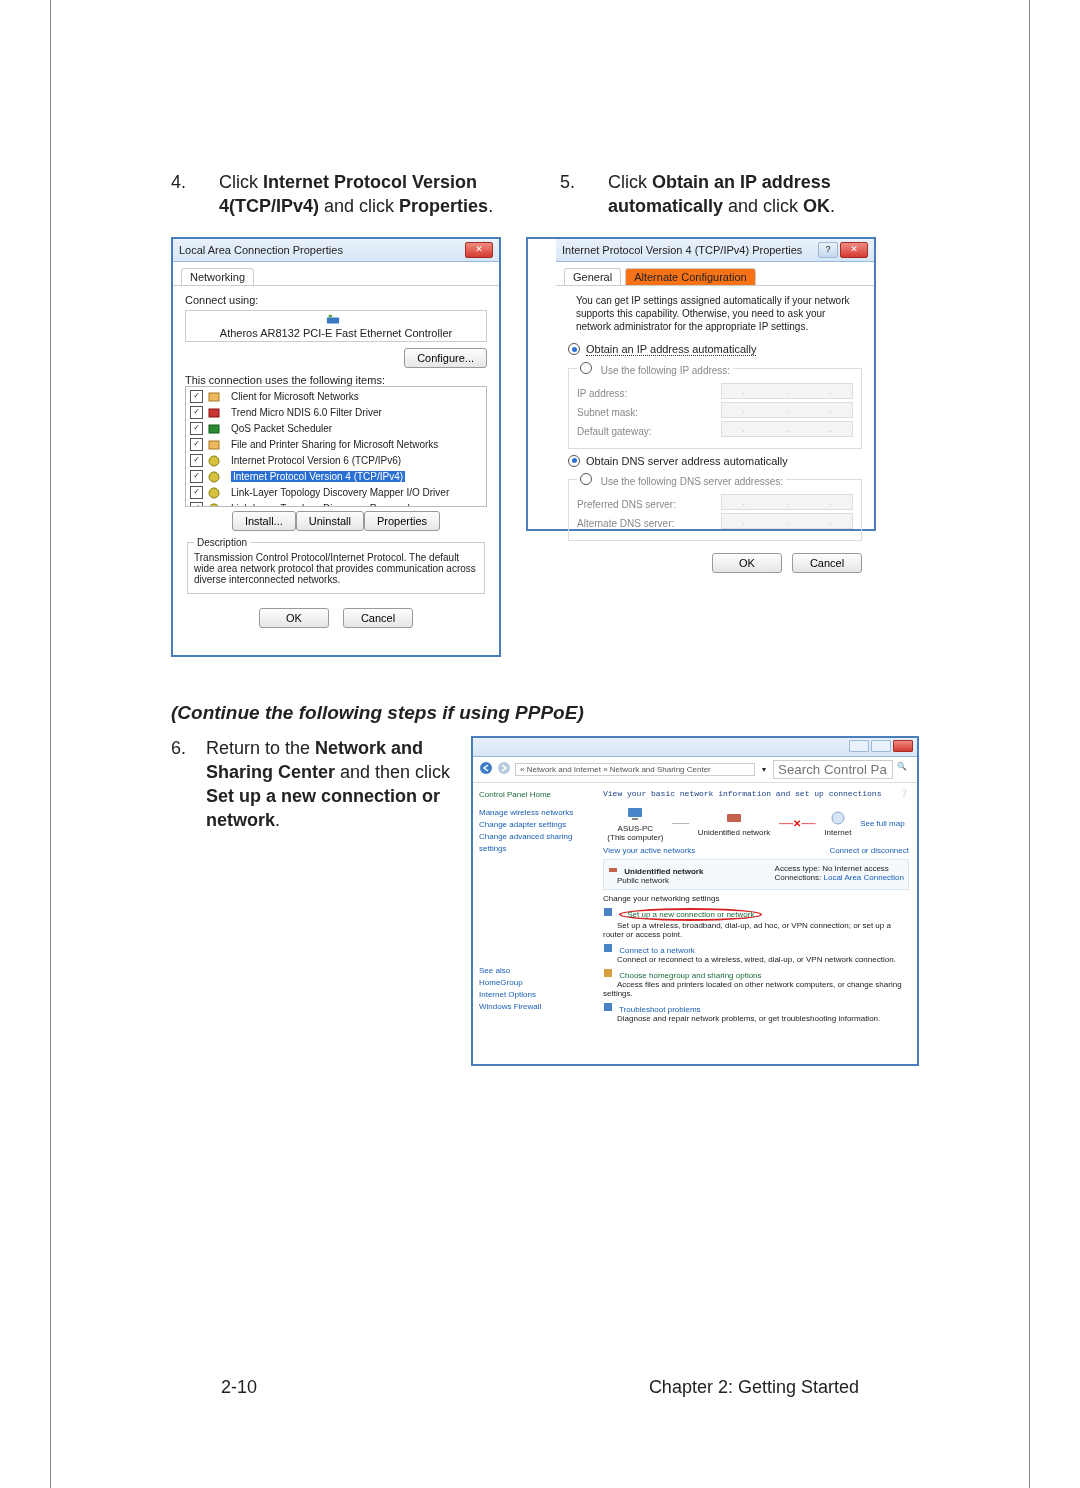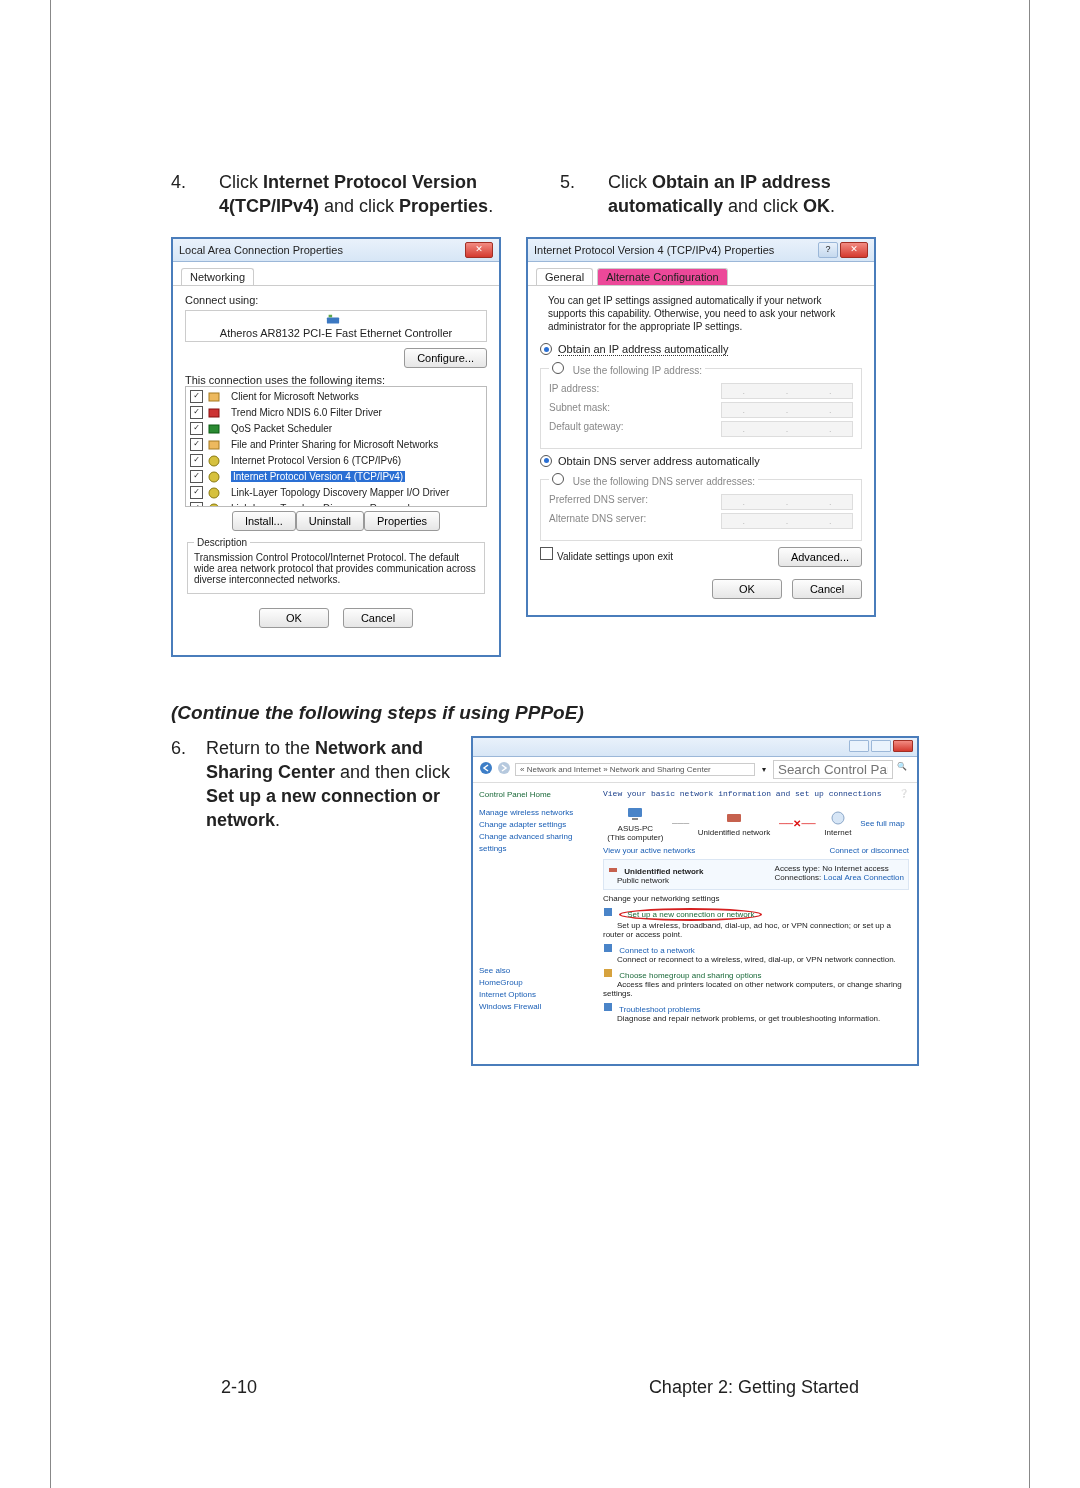--- a/index.html
+++ b/index.html
@@ -44,21 +44,21 @@
     margin-top: 18px;
   }
   .dialog {
     border: 2px solid #4a7dbb;
     background: #fff;
     font-size: 11px;
     color: #222;
     box-sizing: border-box;
   }
   .dlg1 { width: 330px; height: 420px; }
-  .dlg2 { width: 350px; height: 380px; }
+  .dlg2 { width: 350px; height: 294px; padding-left: 28px; }
   .titlebar {
     background: linear-gradient(#e9f1fb, #d7e6f6);
     border-bottom: 1px solid #9bb7d8;
     padding: 3px 6px;
     display: flex;
     align-items: center;
     justify-content: space-between;
     font-size: 11px;
     gap: 14px;
   }
@@ -88,21 +88,21 @@
     gap: 4px;
     font-size: 11px;
   }
   .tab {
     padding: 2px 8px;
     border: 1px solid #ccc;
     border-bottom: none;
     background: #fff;
     border-radius: 3px 3px 0 0;
   }
-  .tab.inactive { background: #ec4899; }
+  .tab.inactive { background: #f97316; }
   .dlg-body { padding: 8px 12px; }
   .field-row {
     display: flex;
     align-items: center;
     margin: 3px 0;
     font-size: 11px;
   }
   .icon-sq {
     width: 14px; height: 14px;
     margin-right: 6px;
@@ -166,21 +166,21 @@
     display: flex;
     justify-content: space-around;
     align-items: center;
     color:#bbb;
   }
   fieldset.group {
     border: 1px solid #ddd;
     margin: 6px 0;
     padding: 4px 8px 8px 8px;
   }
-  .label-row { display:flex; justify-content:space-between; align-items:flex-start; margin:3px 0; font-size:10px; }
+  .label-row { display:flex; justify-content:space-between; align-items:flex-end; margin:3px 0; font-size:10px; }
   .sub-head {
     font-style: italic;
     font-weight: 700;
     font-size: 19px;
     margin: 45px 0 12px 0;
   }
   .step6-row {
     display: flex;
     gap: 20px;
   }
@@ -472,24 +472,20 @@
                   <span class="grey">Alternate DNS server:</span>
                   <span class="ipbox">
                     <span>.</span>
                     <span>.</span>
                     <span>.</span>
                   </span>
                 </div>
             </fieldset>
           </div>
 
-          <div class="label-row">
-            <span><span class="cb" style="display:inline-block;margin-right:4px;"></span><span>Validate settings upon exit</span></span>
-            <button class="btn">Advanced...</button>
-          </div>
 
           <div class="btn-row-right" style="gap:10px;margin-top:12px;">
             <button class="btn" style="width:70px;">OK</button>
             <button class="btn" style="width:70px;">Cancel</button>
           </div>
         </div>
       </div>
     </div>
 
     <div class="sub-head">(Continue the following steps if using PPPoE)</div>

